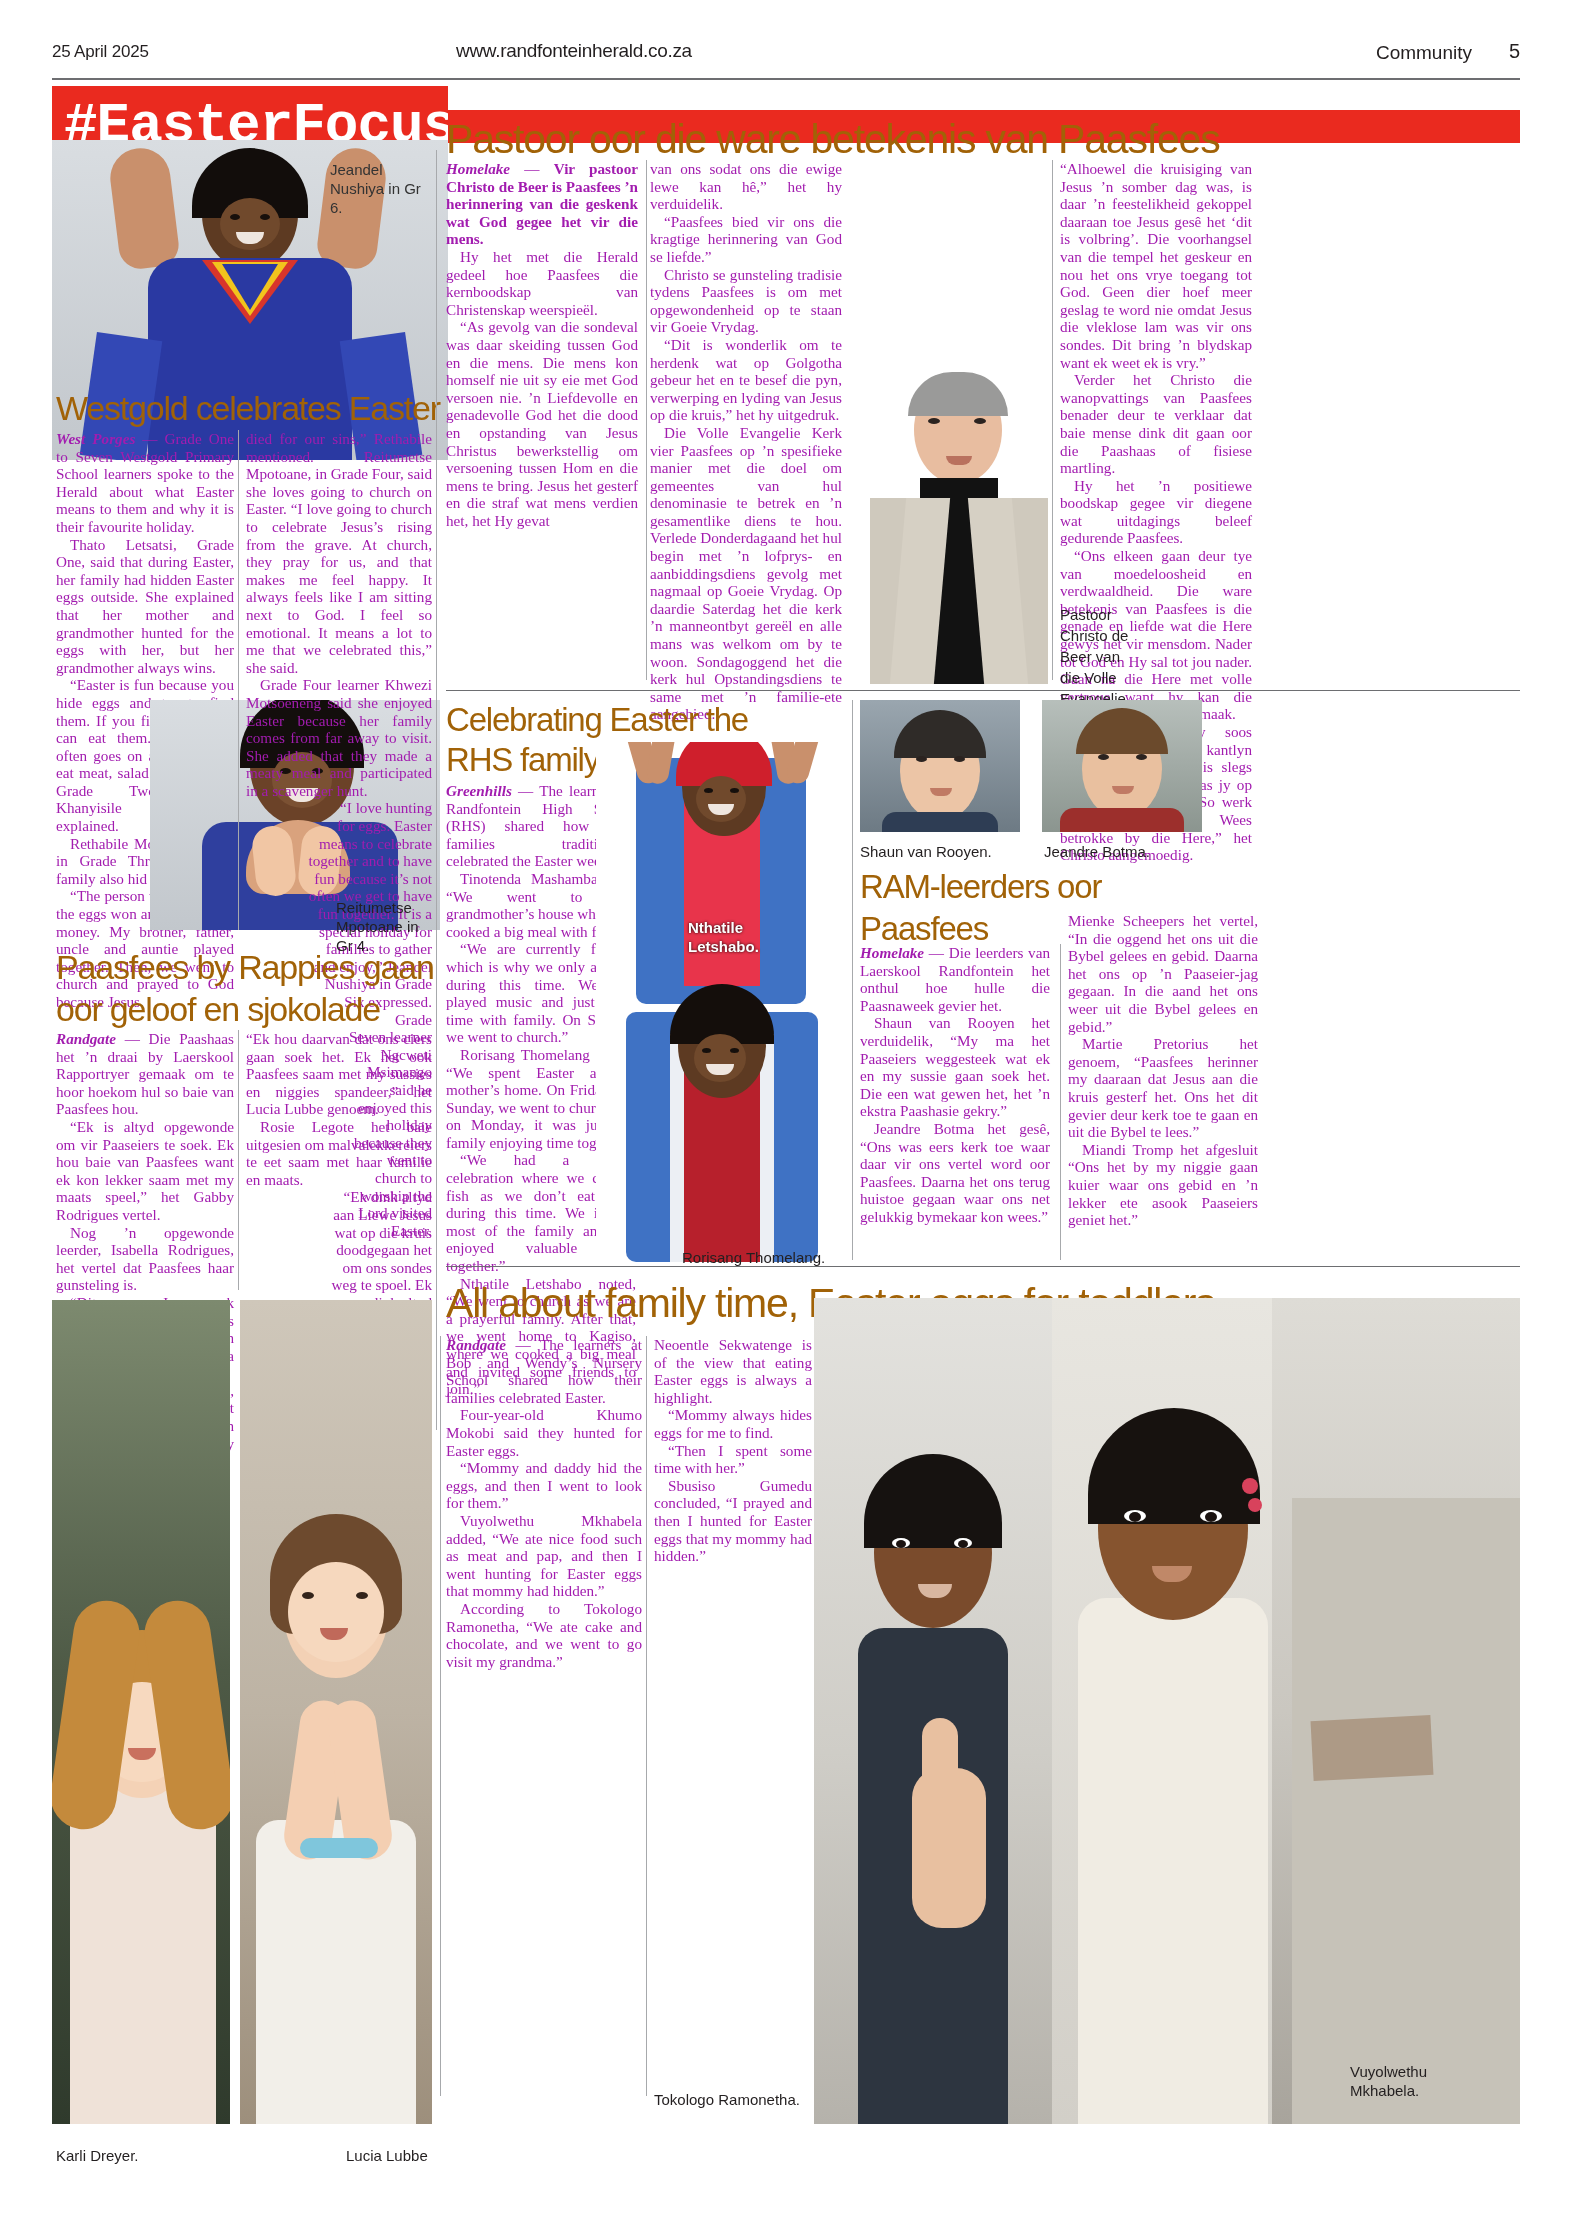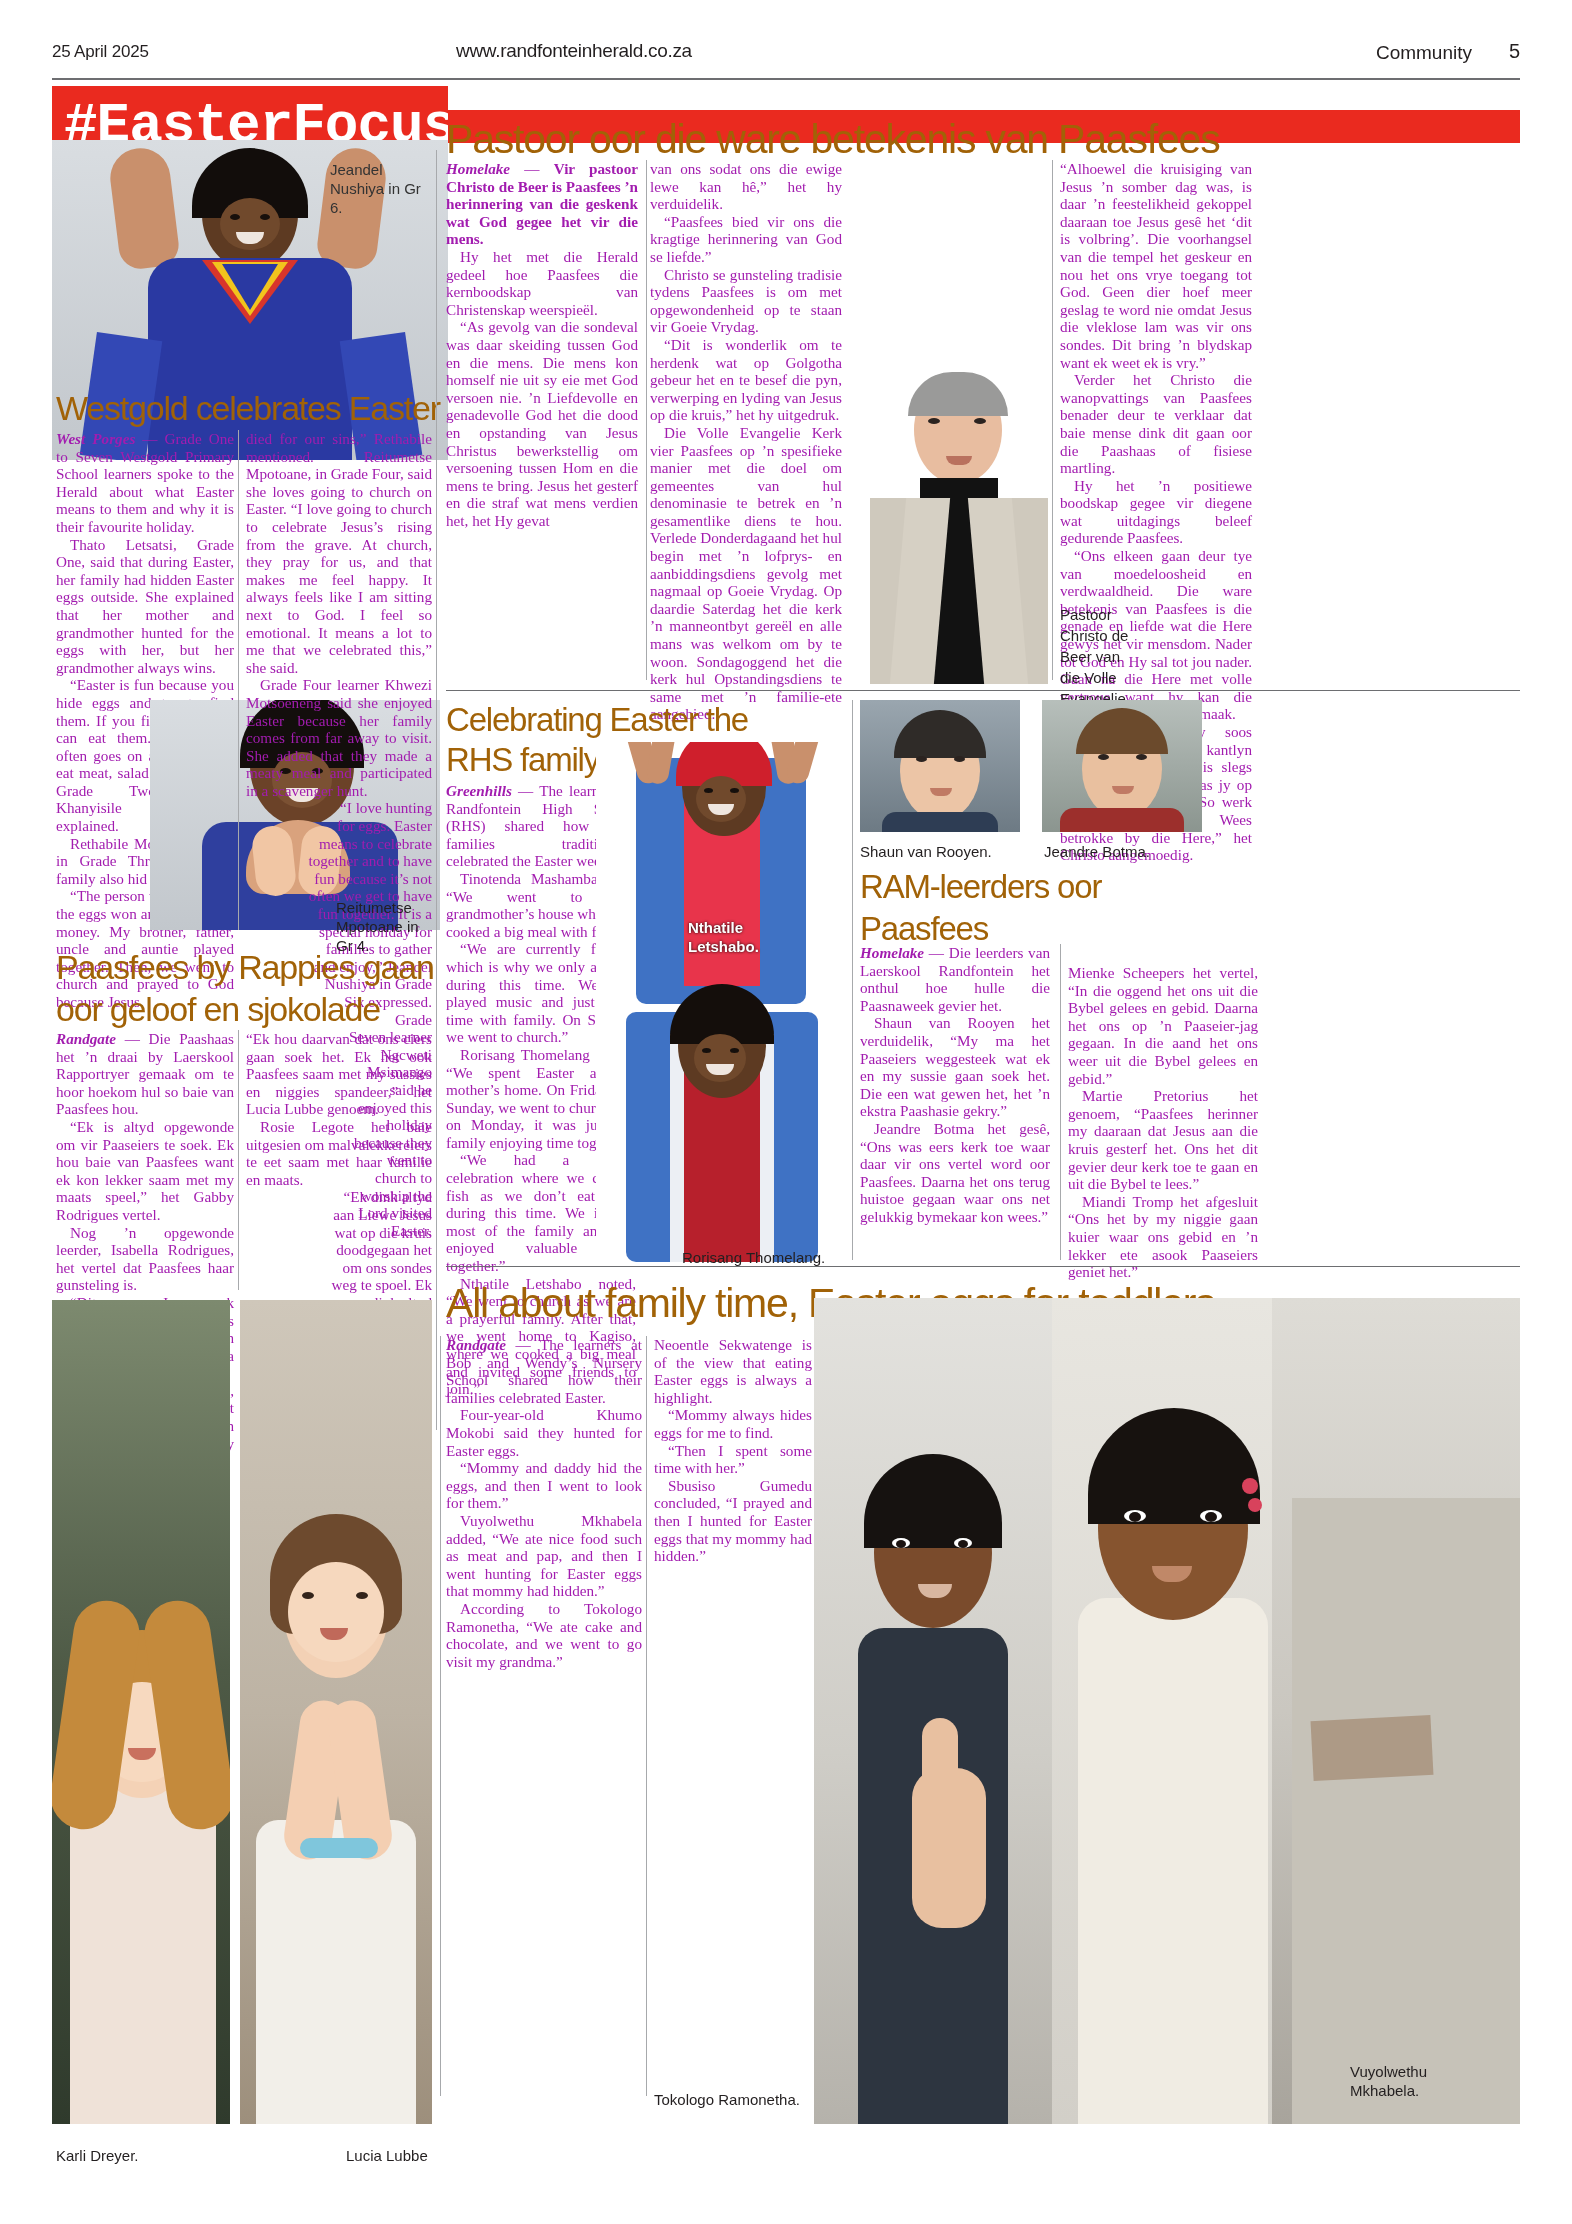--- a/index.html
+++ b/index.html
@@ -270,21 +270,21 @@
   <div class="cap" style="position:absolute;left:860px;top:842px;">Shaun van Rooyen.</div>
   <div class="cap" style="position:absolute;left:1044px;top:842px;">Jeandre Botma.</div>
 
   <div class="col hl" style="left:860px;top:866px;width:300px;font-size:33px;line-height:42px;">RAM-leerders oor Paasfees</div>
 
   <div class="col body" style="left:860px;top:944px;width:190px;">
     <p class="first"><span class="dl">Homelake</span><span> — </span><span>Die leerders van Laerskool Randfontein het onthul hoe hulle die Paasnaweek gevier het.</span></p>
     <p>Shaun van Rooyen het verduidelik, “My ma het Paaseiers weggesteek wat ek en my sussie gaan soek het. Die een wat gewen het, het ’n ekstra Paashasie gekry.”</p>
     <p>Jeandre Botma het gesê, “Ons was eers kerk toe waar daar vir ons vertel word oor Paasfees. Daarna het ons terug huistoe gegaan waar ons net gelukkig bymekaar kon wees.”</p>
   </div>
-  <div class="col body" style="left:1068px;top:964px;width:190px;">
+  <div class="col body" style="left:1068px;top:912px;width:190px;">
     <p class="first">Mienke Scheepers het vertel, “In die oggend het ons uit die Bybel gelees en gebid. Daarna het ons op ’n Paaseier-jag gegaan. In die aand het ons weer uit die Bybel gelees en gebid.”</p>
     <p>Martie Pretorius het genoem, “Paasfees herinner my daaraan dat Jesus aan die kruis gesterf het. Ons het dit gevier deur kerk toe te gaan en uit die Bybel te lees.”</p>
     <p>Miandi Tromp het afgesluit “Ons het by my niggie gaan kuier waar ons gebid en ’n lekker ete asook Paaseiers geniet het.”</p>
   </div>
 
   <div class="hrule" style="left:446px;top:1266px;width:1074px;"></div>
 
   <div class="col hl" style="left:446px;top:1278px;width:1074px;font-size:41px;line-height:50px;">All about family time, Easter eggs for toddlers</div>
 
   <div class="col body" style="left:446px;top:1336px;width:196px;">

